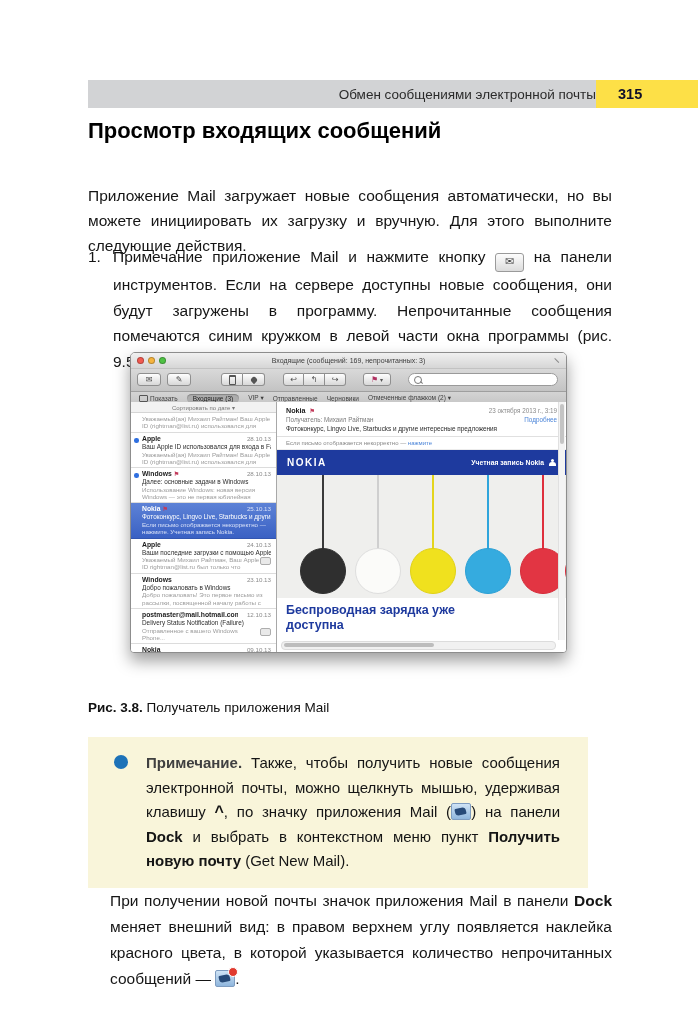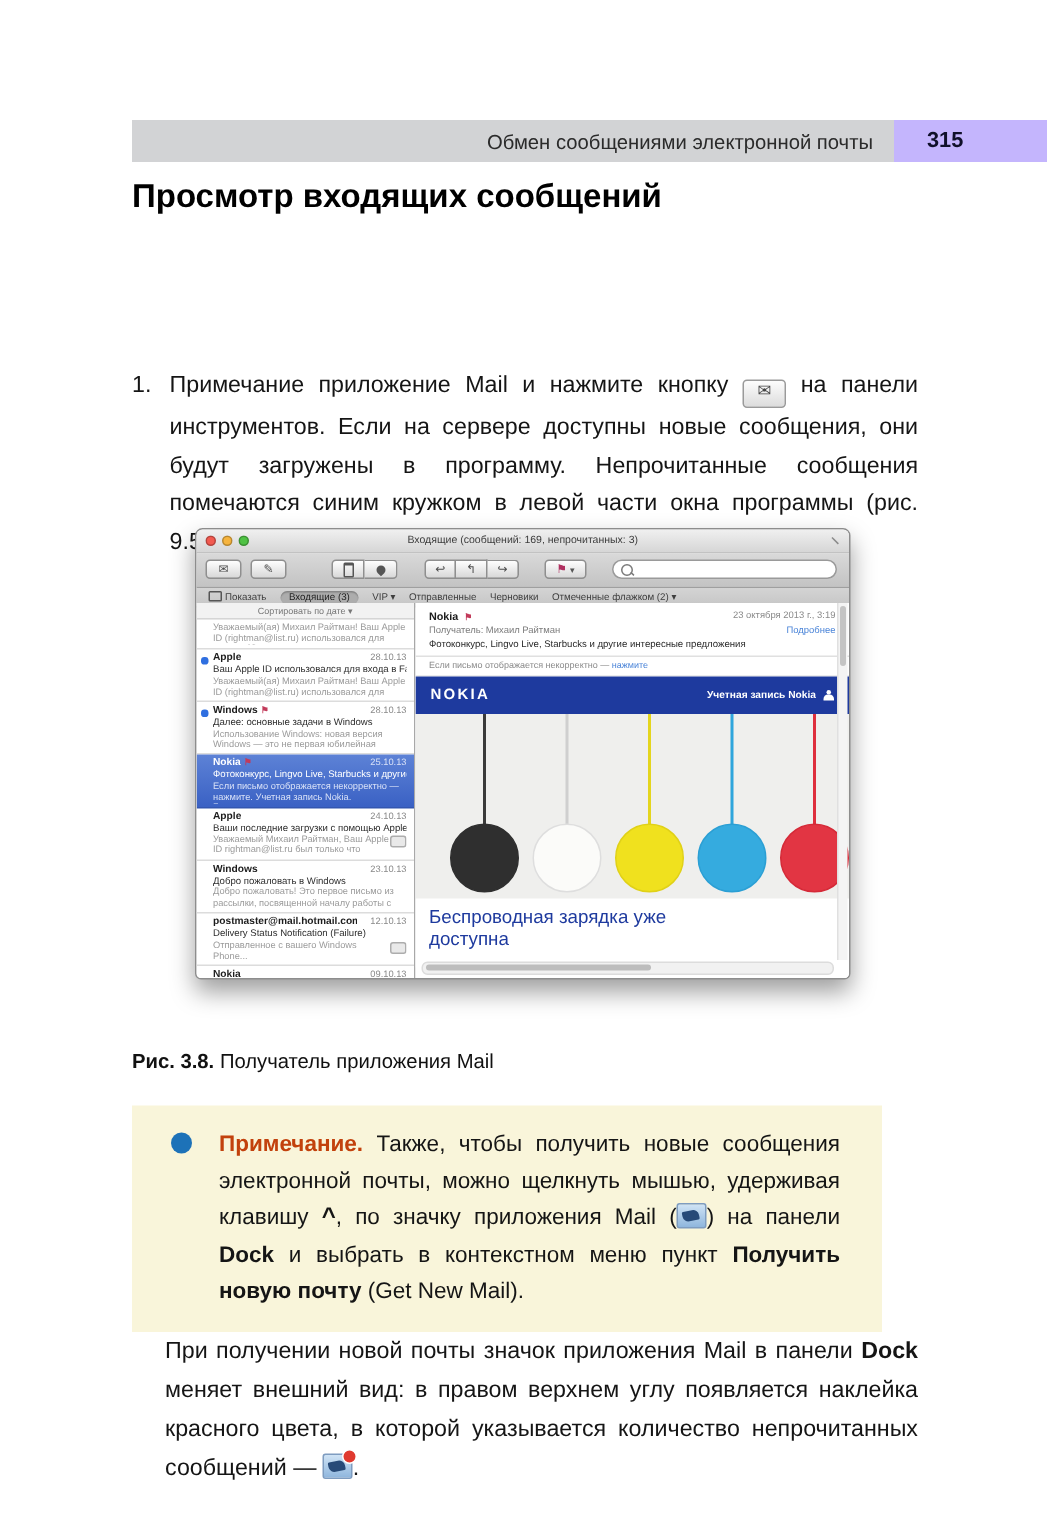--- a/index.html
+++ b/index.html
@@ -2,22 +2,22 @@
 <html><head>
 <meta charset="utf-8">
 <style>
   html,body{margin:0;padding:0;background:#ffffff;}
   #page{position:relative;width:698px;height:1024px;background:#fff;overflow:hidden;
         font-family:"Liberation Sans",sans-serif;color:#151515;}
 
   
   .band{position:absolute;left:88px;top:80px;width:508px;height:28px;background:#d2d3d5;
         display:flex;align-items:center;justify-content:flex-end;}
-  .band span{font-size:13.5px;color:#2b2b2b;padding-right:14px;}
-  .pagenum{position:absolute;left:596px;top:80px;width:102px;height:28px;background:#c4b5fd;
+  .band span{font-size:13.5px;color:#2b2b2b;}
+  .pagenum{position:absolute;left:596px;top:80px;width:102px;height:28px;background:#fde047;
         display:flex;align-items:center;}
   .pagenum span{font-size:14.5px;font-weight:bold;color:#10102a;padding-left:22px;}
 
   h1{position:absolute;left:88px;top:118px;margin:0;font-size:22px;font-weight:bold;color:#000;}
 
   .intro{position:absolute;left:88px;top:167px;width:524px;font-size:15.5px;line-height:25px;
          text-align:justify;}
   .step{position:absolute;left:88px;top:244px;width:524px;font-size:15.5px;line-height:25.5px;}
   .stepnum{position:absolute;left:0;top:0;}
   .steptext{display:block;padding-left:25px;text-align:justify;}
@@ -33,21 +33,21 @@
         background:#e03a2f;border:1px solid #fff;}
 
   .caption{position:absolute;left:88px;top:686px;font-size:13.5px;color:#111;}
   .caption b{font-weight:bold;}
 
   
   .note{position:absolute;left:88px;top:737px;width:500px;min-height:70px;background:#f9f5da;
         padding:14px 28px 14px 0;box-sizing:border-box;}
   .note .bullet{position:absolute;left:26px;top:18px;width:14px;height:14px;border-radius:50%;background:#1d72b8;}
   .note .ntext{display:block;margin-left:58px;font-size:15px;line-height:24.5px;text-align:justify;}
-  .note .nlabel{color:#c2410c;font-weight:bold;}
+  .note .nlabel{color:#404040;font-weight:bold;}
   .note .key{font-weight:bold;font-size:16px;}
 
   .outro{position:absolute;left:110px;top:872px;width:502px;font-size:15.5px;line-height:26px;text-align:justify;}
 
   
   .fig{position:absolute;left:130px;top:352px;width:437px;height:301px;border-radius:5px 5px 4px 4px;
        box-shadow:0 8px 16px rgba(0,0,0,.38);border:1px solid #8d8d8d;box-sizing:border-box;
        background:#fff;overflow:hidden;font-family:"Liberation Sans",sans-serif;}
   .titlebar{position:relative;height:15px;background:linear-gradient(#f0f0f0,#d6d6d6);
        border-bottom:1px solid #c2c2c2;}
@@ -114,40 +114,41 @@
   .brand{color:#fff;font-weight:bold;font-size:10px;letter-spacing:1.5px;}
   .acct{display:flex;align-items:center;gap:4px;color:#fff;font-size:6.8px;font-weight:bold;}
   .person{position:relative;width:8px;height:8px;}
   .person:before{content:"";position:absolute;left:2.5px;top:0;width:3px;height:3px;border-radius:50%;background:#fff;}
   .person:after{content:"";position:absolute;left:0.5px;top:3.5px;width:7px;height:4px;border-radius:3px 3px 0 0;background:#fff;}
   .hero{position:relative;height:123px;background:#efefed;overflow:hidden;}
   .pend{position:absolute;top:0;}
   .string{position:absolute;left:50%;margin-left:-1px;top:0;width:2px;}
   .disc{position:absolute;top:73px;left:0;width:46px;height:46px;border-radius:50%;box-sizing:border-box;}
   .headline{height:46px;background:#fff;padding:5px 9px;box-sizing:border-box;}
-  .headline span{font-size:12.5px;line-height:15px;font-weight:normal;color:#1e3a9e;display:block;width:210px;}
+  .headline span{font-size:12.5px;line-height:15px;font-weight:bold;color:#1e3a9e;display:block;width:210px;}
   .hscroll{position:absolute;left:4px;right:10px;bottom:2px;height:7px;background:#f1f1f1;border:1px solid #dcdcdc;border-radius:4px;}
   .hthumb{position:absolute;left:2px;top:1px;width:55%;height:4px;background:#bdbdbd;border-radius:3px;}
   .vscroll{position:absolute;right:1px;top:0;bottom:12px;width:6px;background:#f4f4f4;border-left:1px solid #e0e0e0;}
   .vthumb{position:absolute;top:2px;left:1px;width:4px;height:40px;background:#c4c4c4;border-radius:2px;}
 </style>
 </head>
 <body>
 
 <div id="page">
 
   <div class="band">
     <span>Обмен сообщениями электронной почты</span>
   </div>
   <div class="pagenum">
     <span>315</span>
   </div>
 
   <h1>Просмотр входящих сообщений</h1>
 
+  <p class="intro">Приложение Mail загружает новые сообщения автоматически, но вы можете инициировать их загрузку и вручную. Для этого выполните следующие действия.</p>
 
   <div class="step">
     <span class="stepnum">1.</span>
     <span class="steptext"><span>Примечание приложение Mail и нажмите кнопку </span><span class="inline-btn">✉</span><span> на панели инструментов. Если на сервере доступны новые сообщения, они будут загружены в программу. Непрочитанные сообщения помечаются синим кружком в левой части окна программы (рис. 9.5).</span></span>
   </div>
 
   <div class="fig">
     <div class="titlebar">
       <div class="lights">
         <span class="light l-red"></span>

